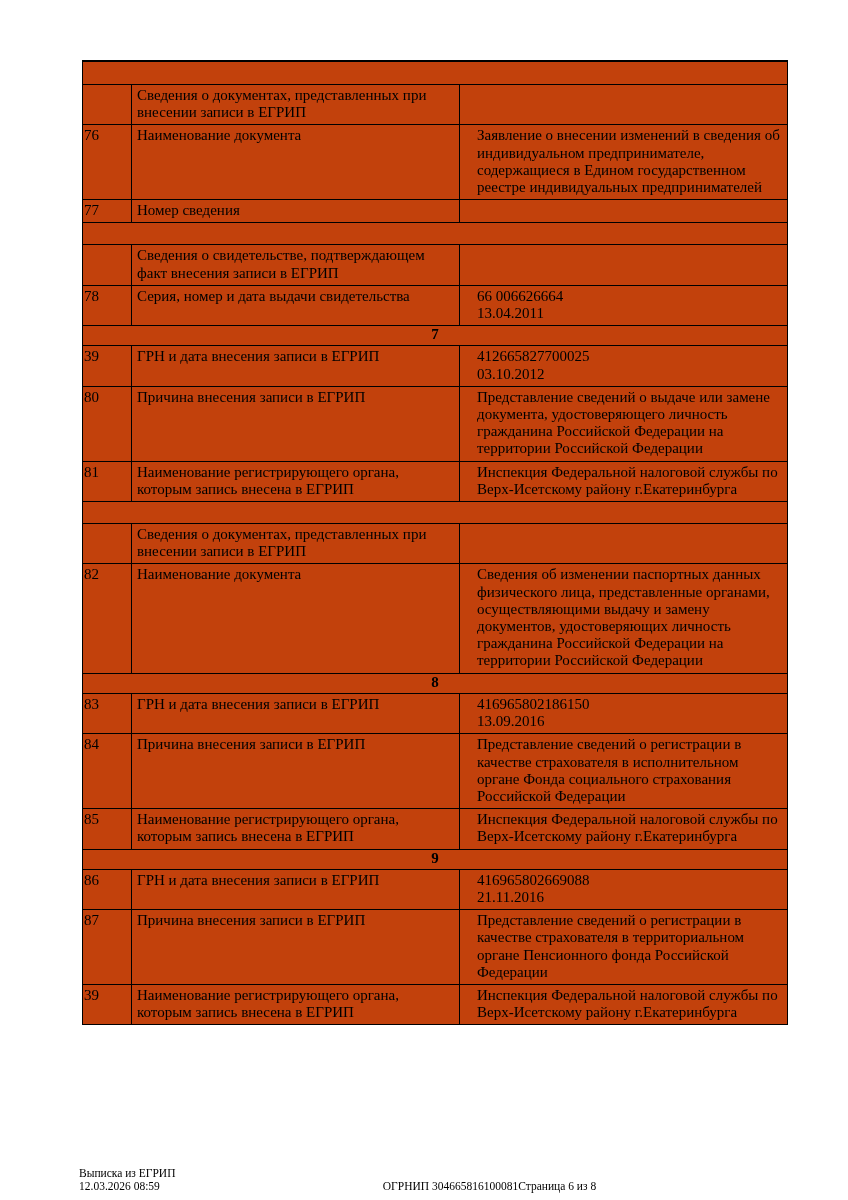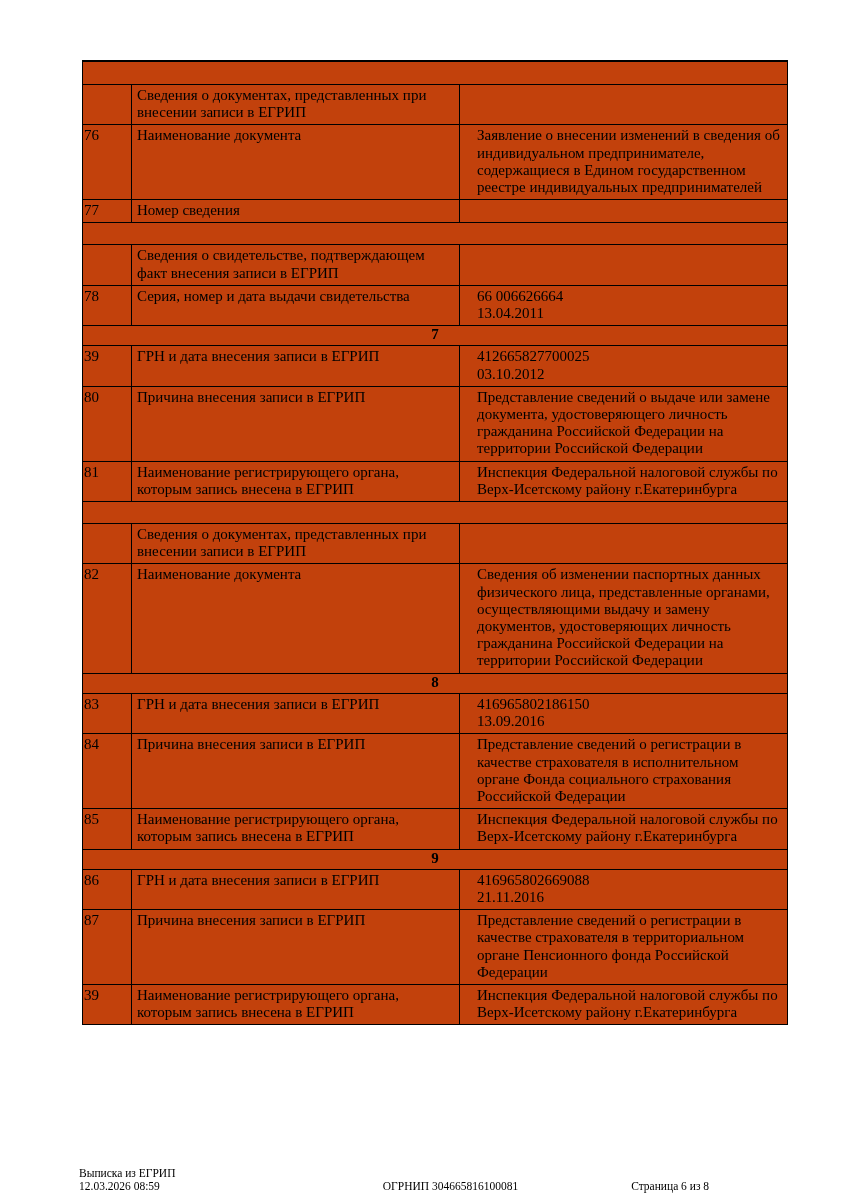--- a/index.html
+++ b/index.html
@@ -55,21 +55,21 @@
     position: absolute;
     left: 0; top: 1135px;
     width: 848px;
     display: flex;
     align-items: flex-end;
     font-size: 11.5px;
     line-height: 13px;
   }
   .footer-left  { flex: 1 1 0; padding-left: 79px; }
   .footer-center{ flex: 0 0 auto; margin-top: 45px; }
-  .footer-right { flex: 1 1 0; text-align: center; padding-right: 26px; }
+  .footer-right { flex: 1 1 0; text-align: left; padding-right: 26px; }
 </style>
 </head>
 <body>
 
 <div class="page">
 
   <div class="egrip-table">
       <div class="trow row-empty"></div>
       <div class="trow">
         <div class="cell c-num"></div>

